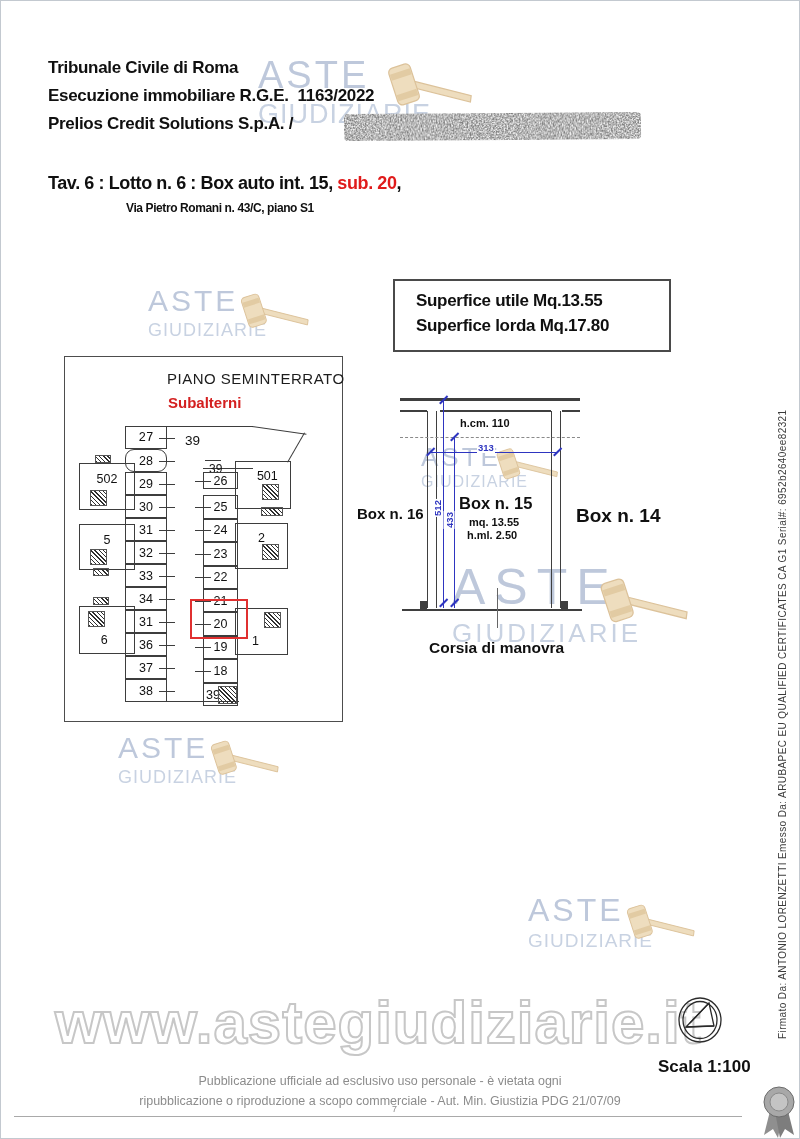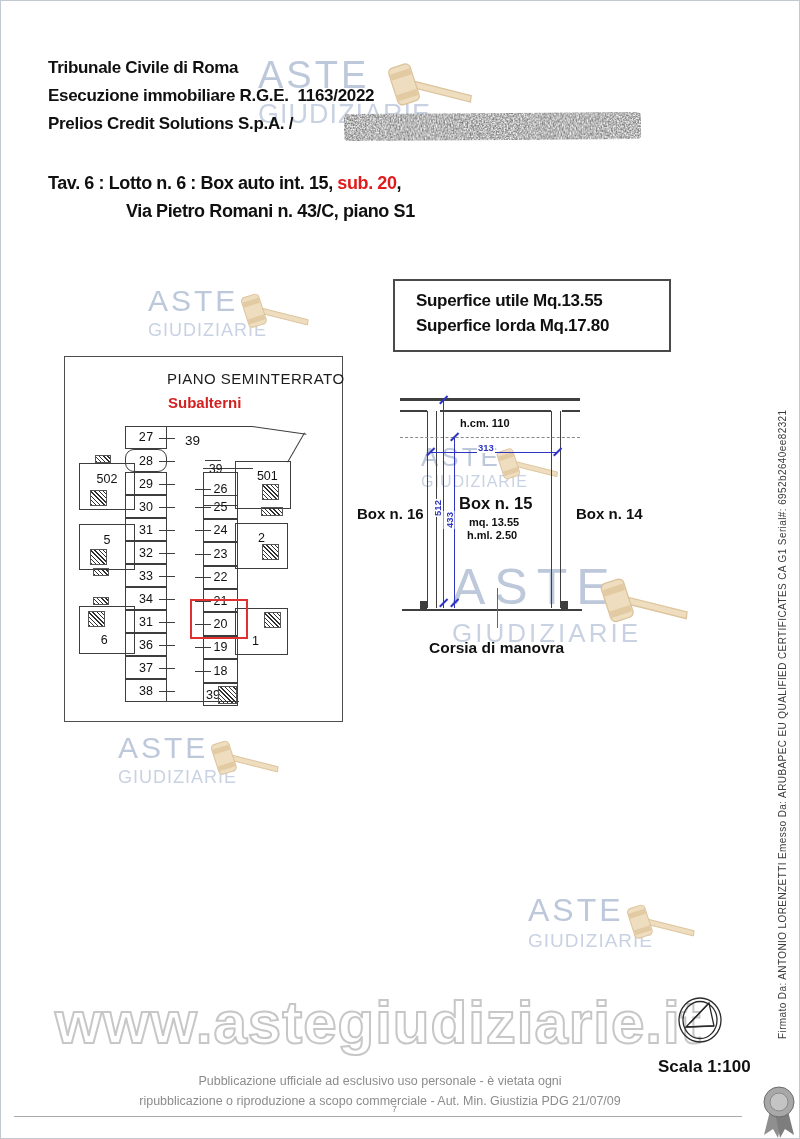--- a/index.html
+++ b/index.html
@@ -23,21 +23,21 @@
 
   
   .header{position:absolute;left:48px;top:54px;z-index:2;}
   .h-line{font-size:17px;font-weight:bold;letter-spacing:-0.3px;color:#101010;line-height:28px;white-space:pre;}
   .redaction{position:absolute;left:344px;top:113px;width:297px;height:27px;z-index:3;border-radius:4px;overflow:hidden;transform:rotate(-0.4deg);}
   .redaction svg{display:block;}
 
   
   .title1{position:absolute;left:48px;top:173px;z-index:2;font-size:18px;font-weight:bold;letter-spacing:-0.4px;color:#101010;white-space:pre;}
   .title1 .red{color:var(--accent);}
-  .title2{position:absolute;left:126px;top:201px;z-index:2;font-size:18px;font-weight:bold;letter-spacing:-0.4px;color:#101010;}
+  .title2{position:absolute;left:126px;top:201px;z-index:2;font-size:12px;font-weight:bold;letter-spacing:-0.4px;color:#101010;}
 
   
   .surface-box{position:absolute;left:393px;top:279px;width:253px;height:62px;border:2px solid #4a4a4a;z-index:2;padding:7px 0 0 21px;box-sizing:content-box;}
   .surface-box div{font-size:17px;font-weight:bold;letter-spacing:-0.3px;color:#101010;line-height:25px;}
 
   
   .plan-panel{position:absolute;left:64px;top:356px;width:277px;height:364px;border:1.5px solid #4d4d4d;z-index:2;}
   .plan-title{position:absolute;left:102px;top:13px;font-size:15px;letter-spacing:.5px;color:#1c1c1c;white-space:nowrap;}
   .plan-subtitle{position:absolute;left:103px;top:37px;font-size:15px;font-weight:bold;color:var(--hl2);}
   #plan-draw{position:absolute;inset:0;}
@@ -216,21 +216,21 @@
         <span class="tick" style="right: -9px;"></span>
       </div>
       <div class="cell" style="left: 60px; top: 299px; width: 42px; height: 23px;">
         <span>37</span>
         <span class="tick" style="right: -9px;"></span>
       </div>
       <div class="cell" style="left: 60px; top: 322px; width: 42px; height: 23px;">
         <span>38</span>
         <span class="tick" style="right: -9px;"></span>
       </div>
-      <div class="cell" style="left: 138px; top: 115px; width: 35px; height: 34px; align-items: center;">
+      <div class="cell" style="left: 138px; top: 115px; width: 35px; height: 17px; align-items: center;">
         <span>26</span>
         <span class="tick" style="left: -9px;"></span>
       </div>
       <div class="cell" style="left: 138px; top: 138.4px; width: 35px; height: 23.4px;">
         <span>25</span>
         <span class="tick" style="left: -9px;"></span>
       </div>
       <div class="cell" style="left: 138px; top: 161.8px; width: 35px; height: 23.4px;">
         <span>24</span>
         <span class="tick" style="left: -9px;"></span>
@@ -315,21 +315,21 @@
 
   <div class="dln" style="left:47px;top:219px;width:180px;height:2px;"></div>
   <div class="dln" style="left:65px;top:211px;width:7px;height:9px;"></div>
   <div class="dln" style="left:206px;top:211px;width:7px;height:9px;"></div>
   <div style="position:absolute;left:142px;top:198px;width:1px;height:40px;background:#666;"></div>
 
   <div class="dlab" style="left:2px;top:115px;font-size:15px;">Box n. 16</div>
   <div class="dlab" style="left:104px;top:104px;font-size:16.5px;">Box n. 15</div>
   <div class="dlab" style="left:114px;top:126px;font-size:11px;">mq. 13.55</div>
   <div class="dlab" style="left:112px;top:139px;font-size:11px;">h.ml. 2.50</div>
-  <div class="dlab" style="left:221px;top:115px;font-size:15px;">Box n. 14</div>
+  <div class="dlab" style="left:221px;top:115px;font-size:19px;">Box n. 14</div>
   <div class="dlab" style="left:74px;top:249px;font-size:15.5px;">Corsia di manovra</div>
 </div>
 
 <div class="www-wm">www.astegiudiziarie.it</div>
 <svg class="compass" width="48" height="48" viewBox="0 0 48 48" fill="none" stroke="#2a2a2a" stroke-width="1.3">
   <ellipse cx="24" cy="24" rx="21" ry="22"></ellipse>
   <ellipse cx="24" cy="24" rx="17" ry="18.5"></ellipse>
   <path d="M10 31 L33 7 L38 30 Z"></path>
   <path d="M33 7 L14 27"></path>
   <path d="M10 31 L38 30"></path>

